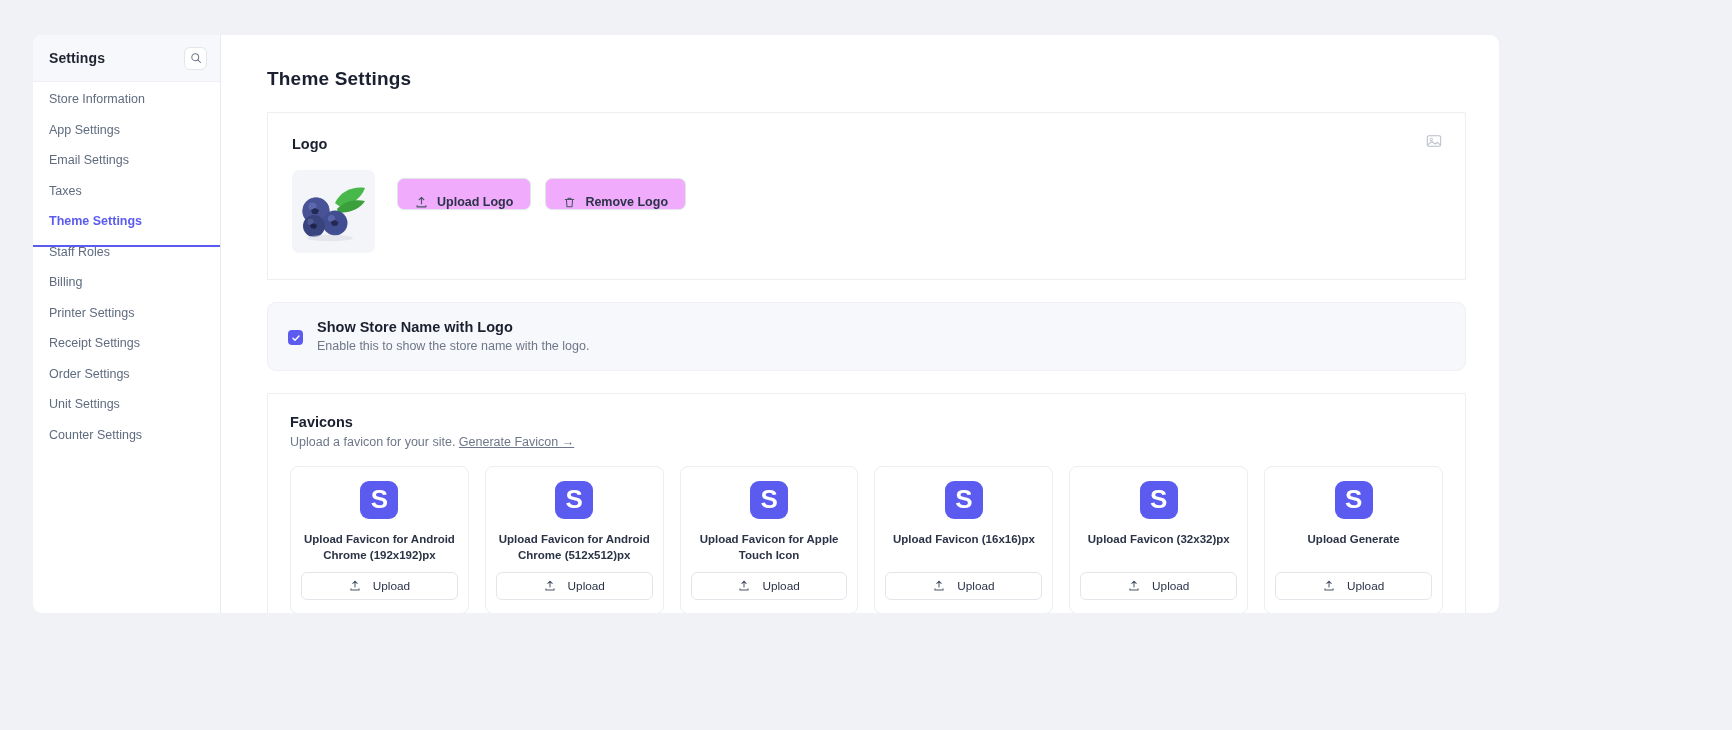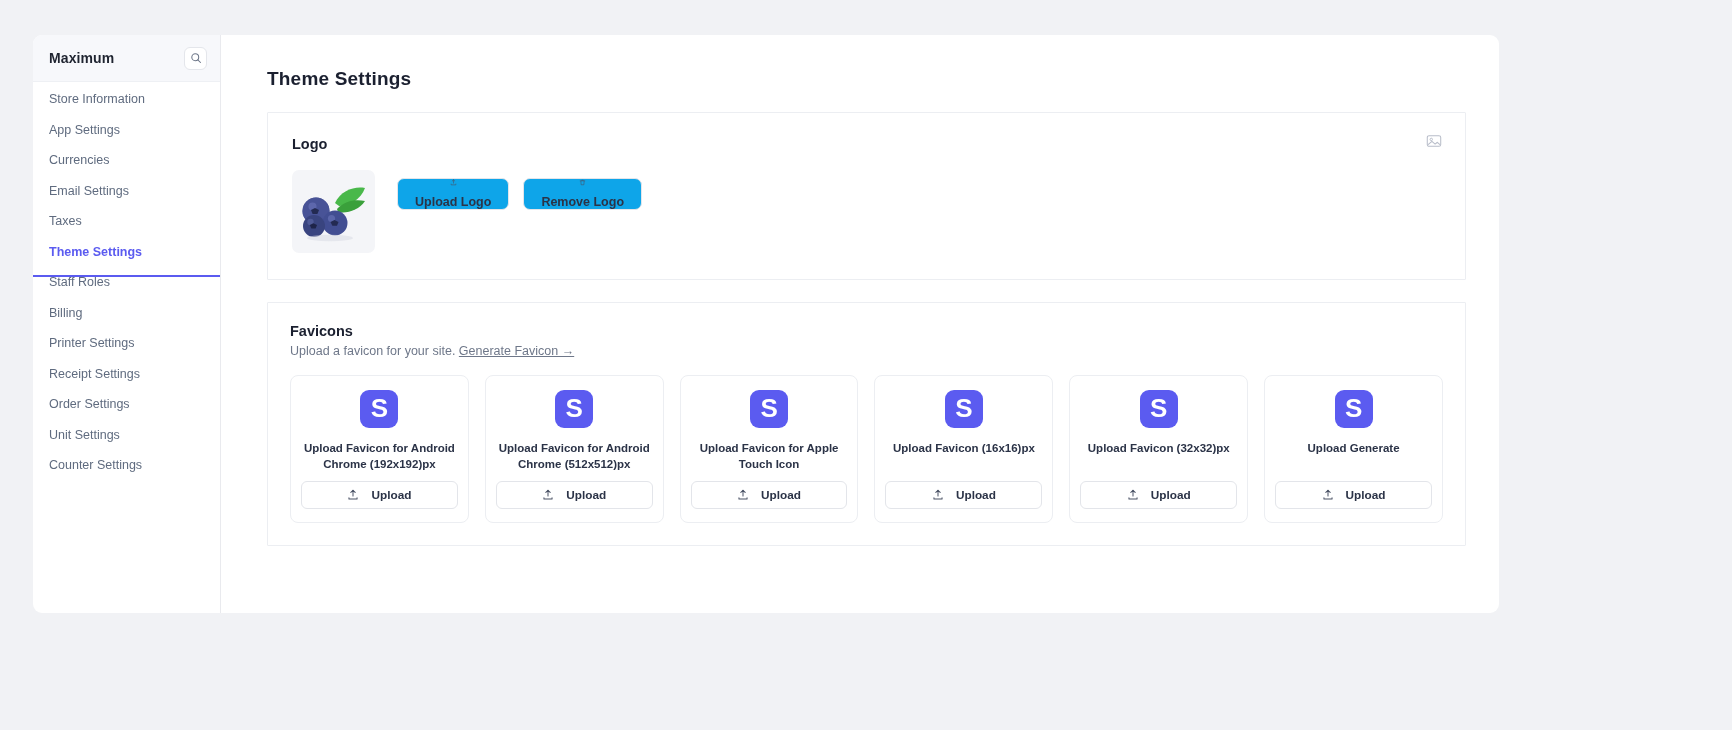--- a/index.html
+++ b/index.html
@@ -132,33 +132,32 @@
     border-radius: 7px;
     background: #f4f5f8;
     display: flex; align-items: center; justify-content: center;
     overflow: hidden;
     flex: none;
   }
   .logo-actions { padding-top: 8px; }
   .btn-row { display: flex; gap: 14px; }
   .btn {
     display: inline-flex;
-    align-items: center;
+    align-items: flex-end;
     gap: 9px;
     height: 32px;
     padding: 0 17px;
     border: 1px solid #e3e5ea;
     border-radius: 7px;
-    background: #0ea5e9;
+    background: #f0abfc;
     font-size: 12.5px;
     font-weight: bold;
     color: #2b3347;
     cursor: pointer;
     white-space: nowrap;
-    flex-direction: column;
   }
   .btn svg { display: block; color: #4a5265; }
   .hint {
     margin-top: 15px;
     font-size: 11.8px;
     color: #828b9c;
   }
 
   
   .toggle-card {
@@ -242,49 +241,46 @@
   .fav-btn {
     margin-top: 9px;
     width: 100%;
     height: 28px;
     border: 1px solid #e3e5ea;
     border-radius: 6px;
     background: #ffffff;
     display: flex; align-items: center; justify-content: center;
     gap: 12px;
     font-size: 11.8px;
-    font-weight: bold;
+    font-weight: normal;
     color: #2b3347;
     cursor: pointer;
   }
 </style>
 </head>
 <body>
 
 <div class="page">
 
   <aside class="sidebar">
     <div class="sidebar-head">
-      <div class="sidebar-title">Maximum</div>
+      <div class="sidebar-title">Settings</div>
       <div class="search-btn">
         <svg width="12" height="12" viewBox="0 0 16 16" fill="none">
           <circle cx="7" cy="7" r="4.6" stroke="#6e7789" stroke-width="1.4"></circle>
           <line x1="10.4" y1="10.4" x2="14" y2="14" stroke="#6e7789" stroke-width="1.4" stroke-linecap="round"></line>
         </svg>
       </div>
     </div>
     <nav class="nav">
       <div class="nav-item">
           <span>Store Information</span>
         </div>
       <div class="nav-item">
           <span>App Settings</span>
-        </div>
-      <div class="nav-item">
-          <span>Currencies</span>
         </div>
       <div class="nav-item">
           <span>Email Settings</span>
         </div>
       <div class="nav-item">
           <span>Taxes</span>
         </div>
       <div class="nav-item active">
           <span>Theme Settings</span>
         </div>
@@ -363,20 +359,31 @@
                   <path d="M6.2 4.2 V2.8 H9.8 V4.2" stroke="#4a5265" stroke-width="1.3" stroke-linejoin="round" fill="none"></path>
                   <path d="M4.2 4.2 L4.9 13.2 H11.1 L11.8 4.2" stroke="#4a5265" stroke-width="1.3" stroke-linejoin="round" fill="none"></path>
                 </svg>
                 <span>Remove Logo</span>
               </button>
             </div>
           </div>
         </div>
       </div>
 
+      <div class="toggle-card">
+        <div class="checkbox">
+          <svg width="10" height="10" viewBox="0 0 12 12" fill="none">
+            <path d="M2.4 6.2 L4.8 8.6 L9.6 3.6" stroke="#ffffff" stroke-width="1.7" stroke-linecap="round" stroke-linejoin="round"></path>
+          </svg>
+        </div>
+        <div class="toggle-text">
+          <p class="t1">Show Store Name with Logo</p>
+          <p class="t2">Enable this to show the store name with the logo.</p>
+        </div>
+      </div>
 
       <div class="card fav-card">
         <p class="card-title">Favicons</p>
         <p class="fav-sub">
           <span>Upload a favicon for your site.</span>
           <span class="fav-link">Generate Favicon →</span>
         </p>
 
         <div class="fav-grid">
 

